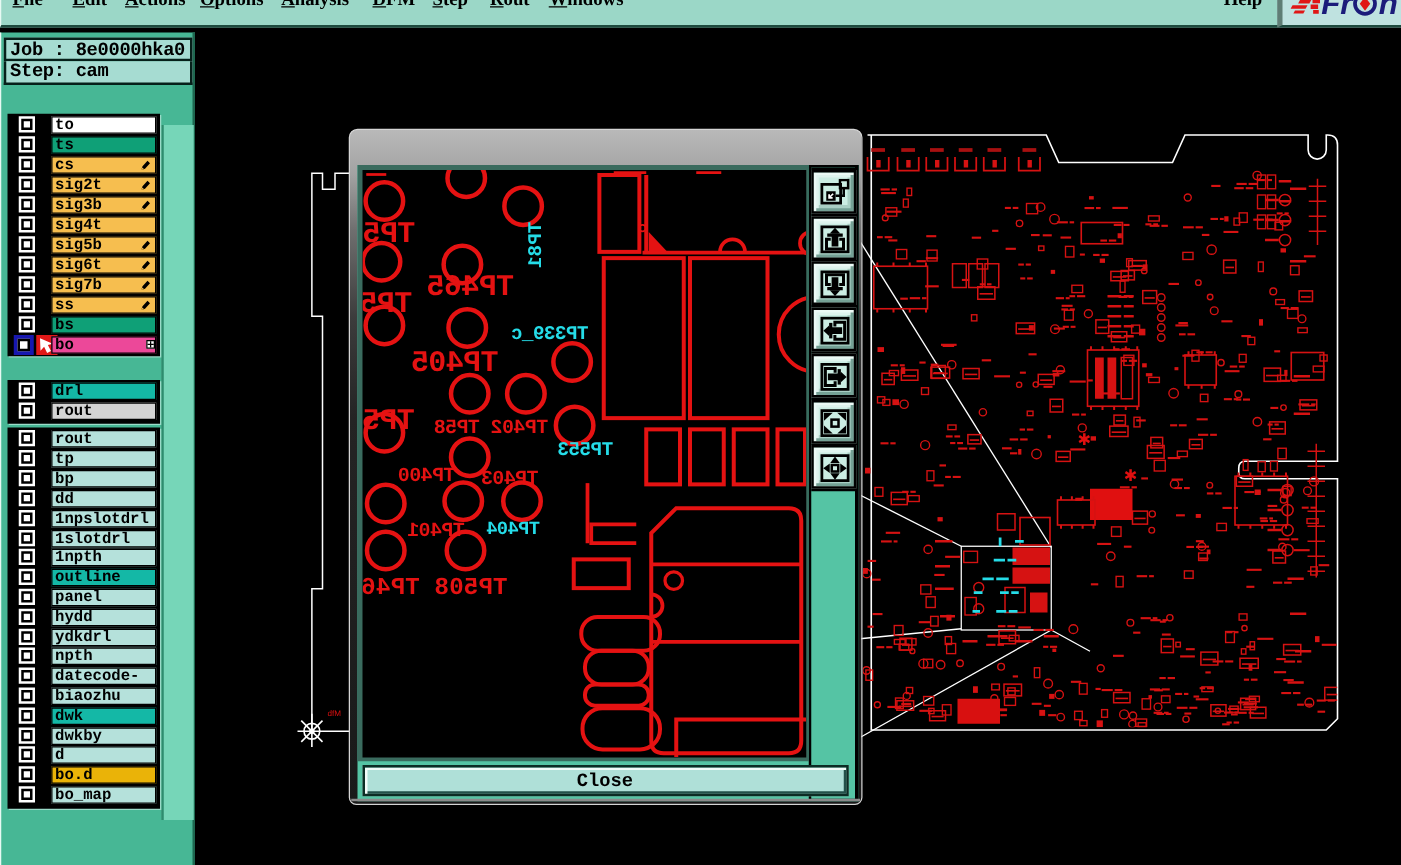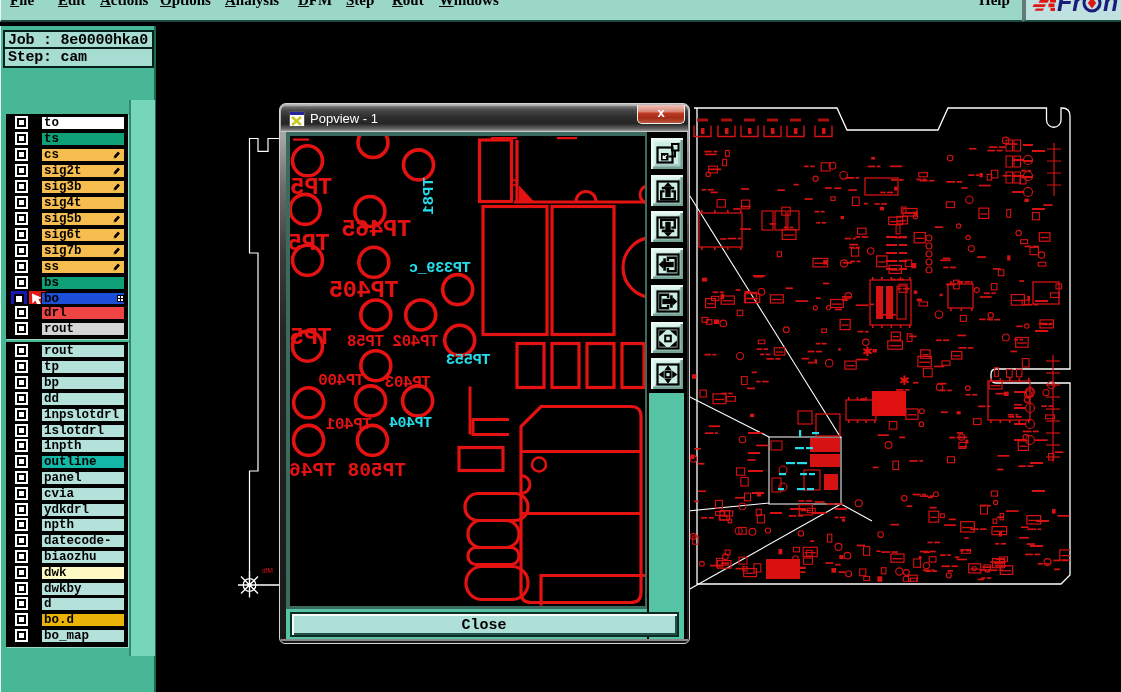--- a/index.html
+++ b/index.html
@@ -862,21 +862,21 @@
 </g>
 <text x="31" y="11" font-family="Liberation Sans" font-style="italic" font-weight="bold" font-size="25px" fill="#1b1b7a">Fr</text>
 <circle cx="66" cy="3" r="8" fill="none" stroke="#1b1b7a" stroke-width="3"></circle>
 <path d="M66 -2.6 L70.2 3 L66 8.6 L61.8 3 Z" fill="#e01616"></path>
 <text x="77" y="11" font-family="Liberation Sans" font-style="italic" font-weight="bold" font-size="25px" fill="#1b1b7a">n</text>
 </svg></div>
 <div id="sidebar">
   <div class="tbox" style="top:4px">Job : 8e0000hka0</div>
   <div class="tbox" style="top:23px;border-top:none;height:19px">Step: cam</div>
   <div id="scrollstrip"></div>
-  <div class="sect" style="top:88px;height:194px">
+  <div class="sect" style="top:65px;height:194px">
       <div style="position:absolute;left:9px;top:2px;width:13px;height:13px;background:#fff">
         <div style="position:absolute;left:2px;top:2px;width:9px;height:9px;border:2.5px solid #000;background:#fff"></div>
       </div>
       <div class="fld" style="top:2px;background:#ffffff">to</div>
       <div style="position:absolute;left:9px;top:18px;width:13px;height:13px;background:#fff">
         <div style="position:absolute;left:2px;top:2px;width:9px;height:9px;border:2.5px solid #000;background:#fff"></div>
       </div>
       <div class="fld" style="top:18px;background:#0fa077">ts</div>
       <div style="position:absolute;left:9px;top:34px;width:13px;height:13px;background:#fff">
         <div style="position:absolute;left:2px;top:2px;width:9px;height:9px;border:2.5px solid #000;background:#fff"></div>
@@ -927,31 +927,31 @@
       <div style="position:absolute;left:9px;top:162px;width:13px;height:13px;background:#fff">
         <div style="position:absolute;left:2px;top:2px;width:9px;height:9px;border:2.5px solid #000;background:#fff"></div>
       </div>
       <div class="fld" style="top:162px;background:#0fa077">bs</div>
       <div style="position:absolute;left:5px;top:177px;width:16px;height:16px;background:#1717b0">
         <div style="position:absolute;left:3px;top:3px;width:10px;height:10px;border:2.5px solid #000;background:#fff"></div>
       </div>
       <div style="position:absolute;left:23px;top:177px;width:17px;height:16px;background:#e01818"><svg width="17" height="16" viewBox="0 0 17 16">
           <path d="M3 2.5 L3.4 12.6 L6.3 9.4 L8.7 14.4 L11.8 12.8 L9.3 7.9 L13.2 7 Z" fill="#fff"></path>
         </svg></div>
-      <div class="fld" style="top:178px;background:#1d4ed8">bo</div>
+      <div class="fld" style="top:178px;background:#ec4899">bo</div>
       <div style="position:absolute;left:111px;top:181px;width:7px;height:7px;border:1px solid #000;background:#fff">
         <div style="position:absolute;left:2px;top:0;width:1px;height:5px;background:#000"></div>
         <div style="position:absolute;left:0;top:2px;width:5px;height:1px;background:#000"></div>
       </div>
     </div>
   <div class="sect" style="top:278px;height:35px">
       <div style="position:absolute;left:9px;top:2px;width:13px;height:13px;background:#fff">
         <div style="position:absolute;left:2px;top:2px;width:9px;height:9px;border:2.5px solid #000;background:#fff"></div>
       </div>
-      <div class="fld" style="top:2px;background:#ef4444">drl</div>
+      <div class="fld" style="top:2px;background:#14b8a6">drl</div>
       <div style="position:absolute;left:9px;top:18px;width:13px;height:13px;background:#fff">
         <div style="position:absolute;left:2px;top:2px;width:9px;height:9px;border:2.5px solid #000;background:#fff"></div>
       </div>
       <div class="fld" style="top:18px;background:#d4d4d4">rout</div>
     </div>
   <div class="sect" style="top:316px;height:305px">
       <div style="position:absolute;left:9px;top:2px;width:13px;height:13px;background:#fff">
         <div style="position:absolute;left:2px;top:2px;width:9px;height:9px;border:2.5px solid #000;background:#fff"></div>
       </div>
       <div class="fld" style="top:2px;background:#b5e1db">rout</div>
@@ -983,69 +983,60 @@
         <div style="position:absolute;left:2px;top:2px;width:9px;height:9px;border:2.5px solid #000;background:#fff"></div>
       </div>
       <div class="fld" style="top:113px;background:#14b8a6">outline</div>
       <div style="position:absolute;left:9px;top:129px;width:13px;height:13px;background:#fff">
         <div style="position:absolute;left:2px;top:2px;width:9px;height:9px;border:2.5px solid #000;background:#fff"></div>
       </div>
       <div class="fld" style="top:129px;background:#b5e1db">panel</div>
       <div style="position:absolute;left:9px;top:145px;width:13px;height:13px;background:#fff">
         <div style="position:absolute;left:2px;top:2px;width:9px;height:9px;border:2.5px solid #000;background:#fff"></div>
       </div>
-      <div class="fld" style="top:145px;background:#b5e1db">cvia</div>
+      <div class="fld" style="top:145px;background:#b5e1db">hydd</div>
       <div style="position:absolute;left:9px;top:161px;width:13px;height:13px;background:#fff">
         <div style="position:absolute;left:2px;top:2px;width:9px;height:9px;border:2.5px solid #000;background:#fff"></div>
       </div>
       <div class="fld" style="top:161px;background:#b5e1db">ydkdrl</div>
       <div style="position:absolute;left:9px;top:176px;width:13px;height:13px;background:#fff">
         <div style="position:absolute;left:2px;top:2px;width:9px;height:9px;border:2.5px solid #000;background:#fff"></div>
       </div>
       <div class="fld" style="top:176px;background:#b5e1db">npth</div>
       <div style="position:absolute;left:9px;top:192px;width:13px;height:13px;background:#fff">
         <div style="position:absolute;left:2px;top:2px;width:9px;height:9px;border:2.5px solid #000;background:#fff"></div>
       </div>
       <div class="fld" style="top:192px;background:#b5e1db">datecode-ptc</div>
       <div style="position:absolute;left:9px;top:208px;width:13px;height:13px;background:#fff">
         <div style="position:absolute;left:2px;top:2px;width:9px;height:9px;border:2.5px solid #000;background:#fff"></div>
       </div>
       <div class="fld" style="top:208px;background:#b5e1db">biaozhu</div>
       <div style="position:absolute;left:9px;top:224px;width:13px;height:13px;background:#fff">
         <div style="position:absolute;left:2px;top:2px;width:9px;height:9px;border:2.5px solid #000;background:#fff"></div>
       </div>
-      <div class="fld" style="top:224px;background:#fef9c3">dwk</div>
+      <div class="fld" style="top:224px;background:#14b8a6">dwk</div>
       <div style="position:absolute;left:9px;top:240px;width:13px;height:13px;background:#fff">
         <div style="position:absolute;left:2px;top:2px;width:9px;height:9px;border:2.5px solid #000;background:#fff"></div>
       </div>
       <div class="fld" style="top:240px;background:#b5e1db">dwkby</div>
       <div style="position:absolute;left:9px;top:255px;width:13px;height:13px;background:#fff">
         <div style="position:absolute;left:2px;top:2px;width:9px;height:9px;border:2.5px solid #000;background:#fff"></div>
       </div>
       <div class="fld" style="top:255px;background:#b5e1db">d</div>
       <div style="position:absolute;left:9px;top:271px;width:13px;height:13px;background:#fff">
         <div style="position:absolute;left:2px;top:2px;width:9px;height:9px;border:2.5px solid #000;background:#fff"></div>
       </div>
       <div class="fld" style="top:271px;background:#eab308">bo.d</div>
       <div style="position:absolute;left:9px;top:287px;width:13px;height:13px;background:#fff">
         <div style="position:absolute;left:2px;top:2px;width:9px;height:9px;border:2.5px solid #000;background:#fff"></div>
       </div>
       <div class="fld" style="top:287px;background:#b5e1db">bo_map</div>
     </div>
 </div>
 <div id="popview">
-  <div id="ptitle">
-    <svg class="psvg" style="left:8px;top:6px" width="16" height="16" viewBox="0 0 16 16">
-      <rect x="0.5" y="0.5" width="15" height="15" fill="#fff" stroke="#555"></rect>
-      <rect x="1" y="1" width="14" height="3" fill="#26269a"></rect>
-      <path d="M3 6 L12 14 M12 6 L3 14" stroke="#c8c820" stroke-width="2.4"></path>
-    </svg>
-    <span id="ptext">Popview - 1</span>
-    <div id="pclose">x</div>
-  </div>
   <div id="pcontent">
     <div id="canvwrap">
         <div id="canvas">
       <svg width="355" height="470" viewBox="0 0 355 470">
             <circle cx="17.5" cy="24.8" r="15" fill="none" stroke="#e51212" stroke-width="3.6"></circle>
             <circle cx="83.0" cy="6.5" r="15" fill="none" stroke="#e51212" stroke-width="3.6"></circle>
             <circle cx="128.5" cy="28.9" r="15" fill="none" stroke="#e51212" stroke-width="3.6"></circle>
             <circle cx="79.9" cy="75.5" r="15" fill="none" stroke="#e51212" stroke-width="3.6"></circle>
             <circle cx="15.2" cy="73.4" r="15" fill="none" stroke="#e51212" stroke-width="3.6"></circle>
             <circle cx="17.5" cy="124.3" r="15" fill="none" stroke="#e51212" stroke-width="3.6"></circle>

